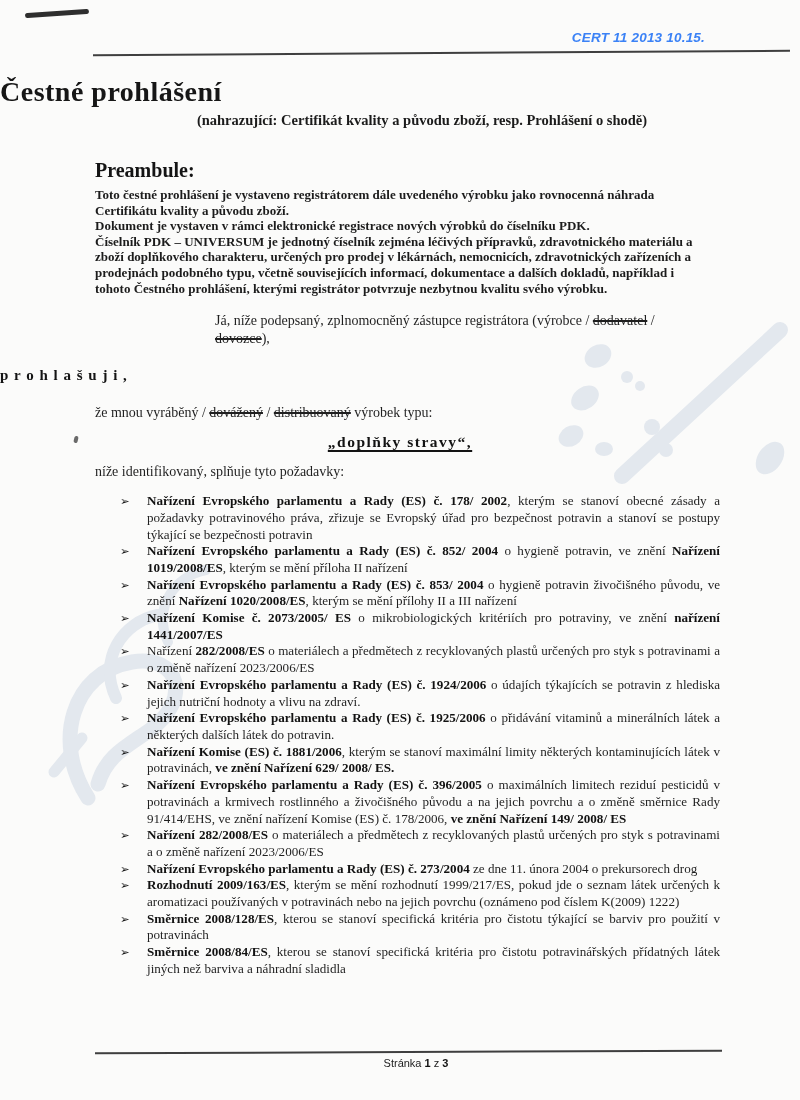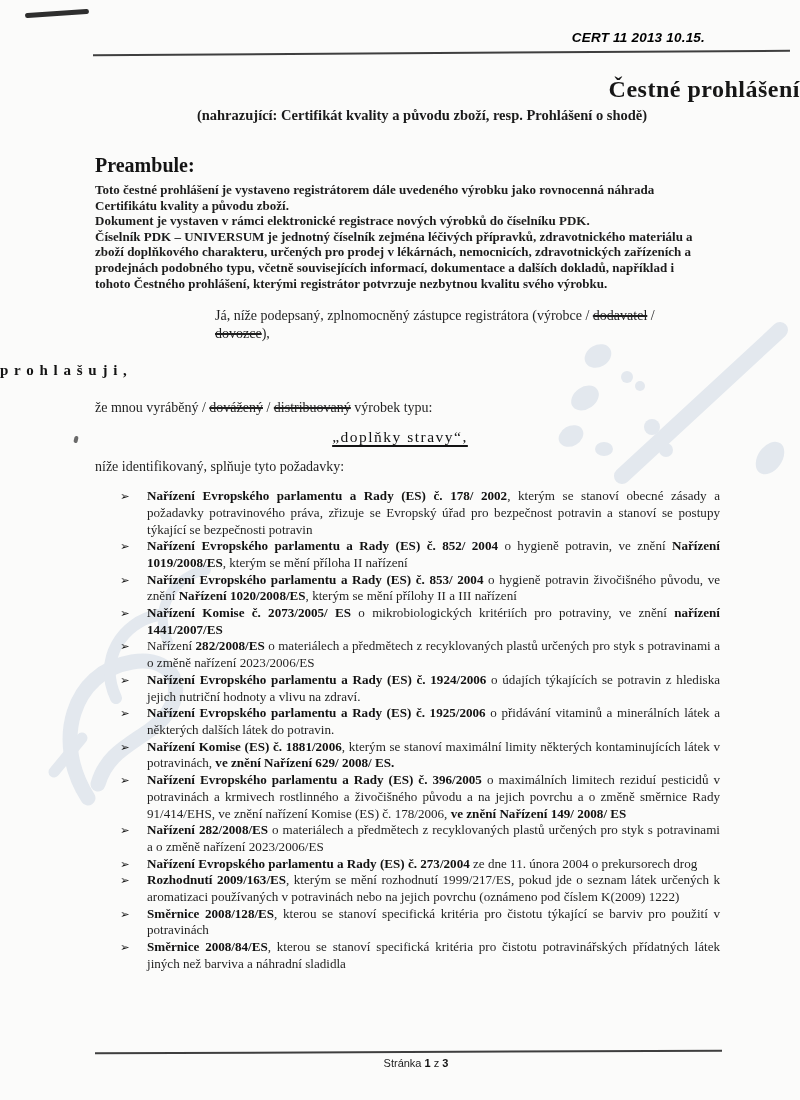--- a/index.html
+++ b/index.html
@@ -26,30 +26,30 @@
   }
   .speck{
     position:absolute;left:74px;top:436px;width:4px;height:7px;
     background:#6a6a6a;border-radius:2px;transform:rotate(14deg);
   }
   .header-note{
     margin:30px 95px 0 8px;
     text-align:right;
     font-family:"Liberation Sans","DejaVu Sans",sans-serif;
     font-style:italic;font-weight:700;font-size:13.5px;
-    letter-spacing:.2px;color:#000000;padding-left:8px;
+    letter-spacing:.2px;color:#3b82f6;padding-left:8px;
   }
   .header-rule{
     height:2px;background:var(--rule);
     margin:7px 10px 0 93px;
     transform:rotate(-.35deg);
   }
   .doc-title{
-    margin:22px 0 0 0;text-align:right;
-    font-size:24px;font-weight:bold;letter-spacing:.5px;color:#161616;
+    margin:22px 0 0 0;text-align:left;
+    font-size:28px;font-weight:bold;letter-spacing:.5px;color:#161616;
   }
   .doc-subtitle{
     margin:4px 0 0 0;text-align:center;
     font-size:14.5px;font-weight:bold;color:#1b1b1b;padding-left:44px;
   }
   .preambule{margin:30px 95px 0 95px;}
   .preambule h2{
     margin:0 0 5px 0;font-size:20px;font-weight:bold;color:#141414;
   }
   .preambule p{
@@ -62,21 +62,21 @@
   }
   .prohlasuji{
     margin:19px 0 0 0;
     font-size:15px;font-weight:bold;letter-spacing:1px;color:#141414;
   }
   .type-line{
     margin:21px 95px 0 95px;font-size:14px;
   }
   .product-type{
     margin:12px 0 0 0;text-align:center;
-    font-size:15.5px;font-weight:normal;letter-spacing:1.5px;color:#131313;
+    font-size:15.5px;font-weight:bold;letter-spacing:1.5px;color:#131313;
   }
   .product-type span{
     text-decoration:underline;
     text-decoration-thickness:1.5px;text-underline-offset:3px;
   }
   .req-intro{
     margin:13px 95px 0 95px;font-size:14px;
   }
   .requirements{
     list-style:none;

